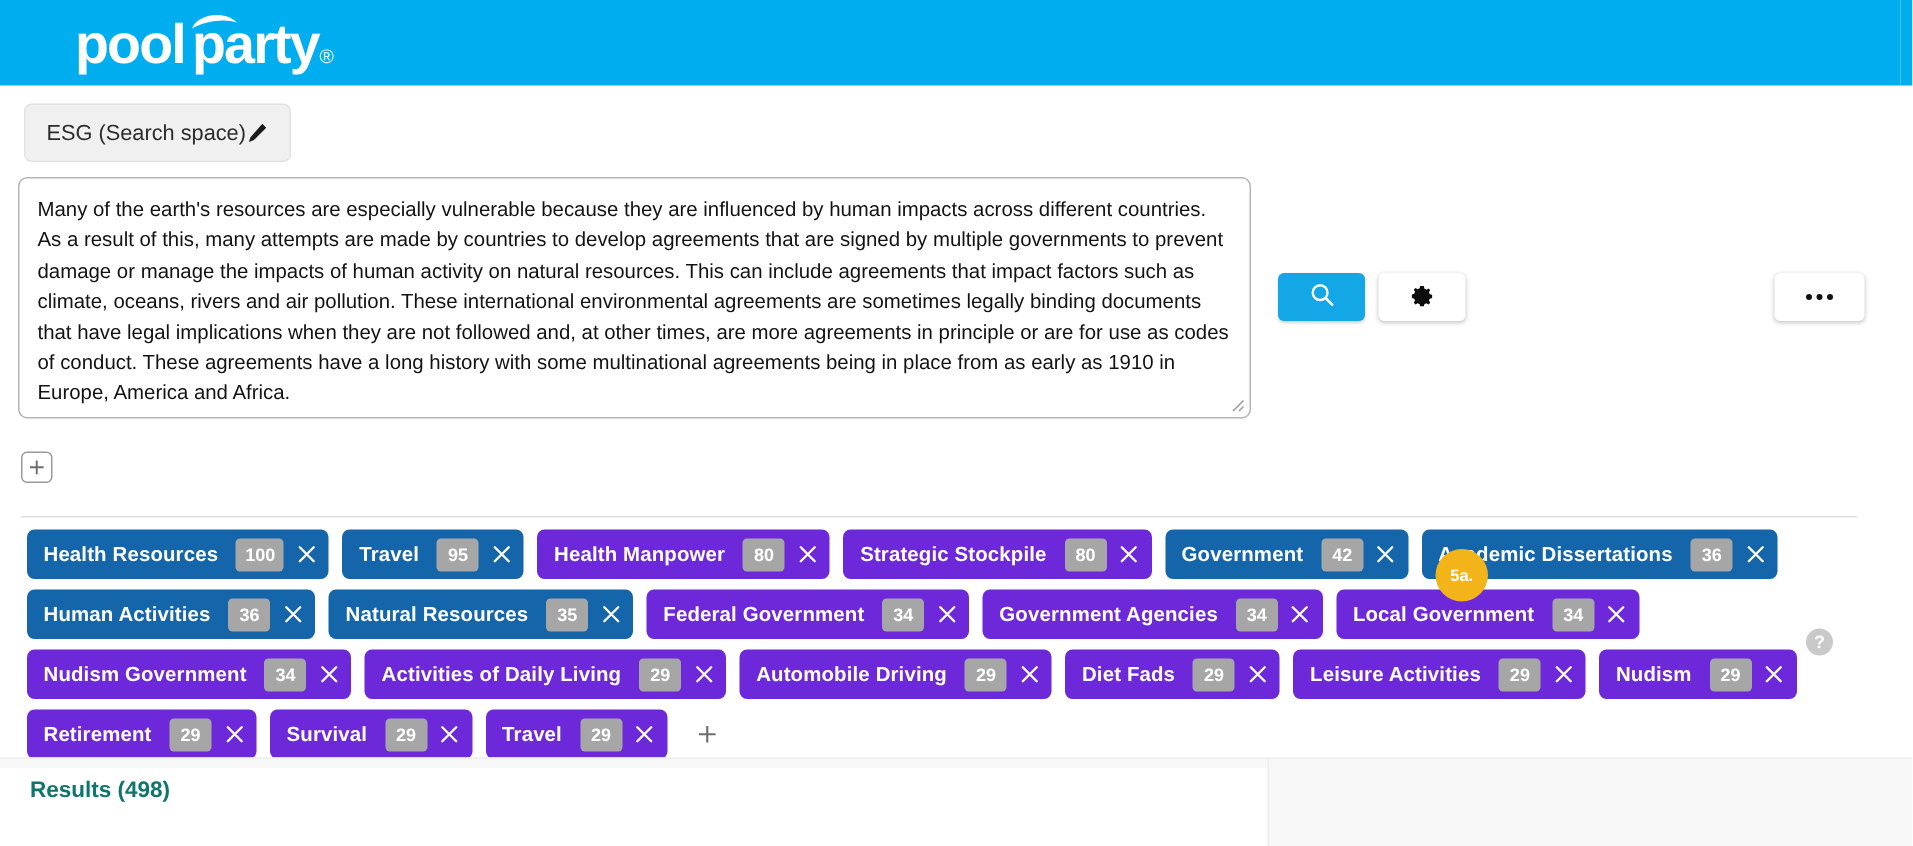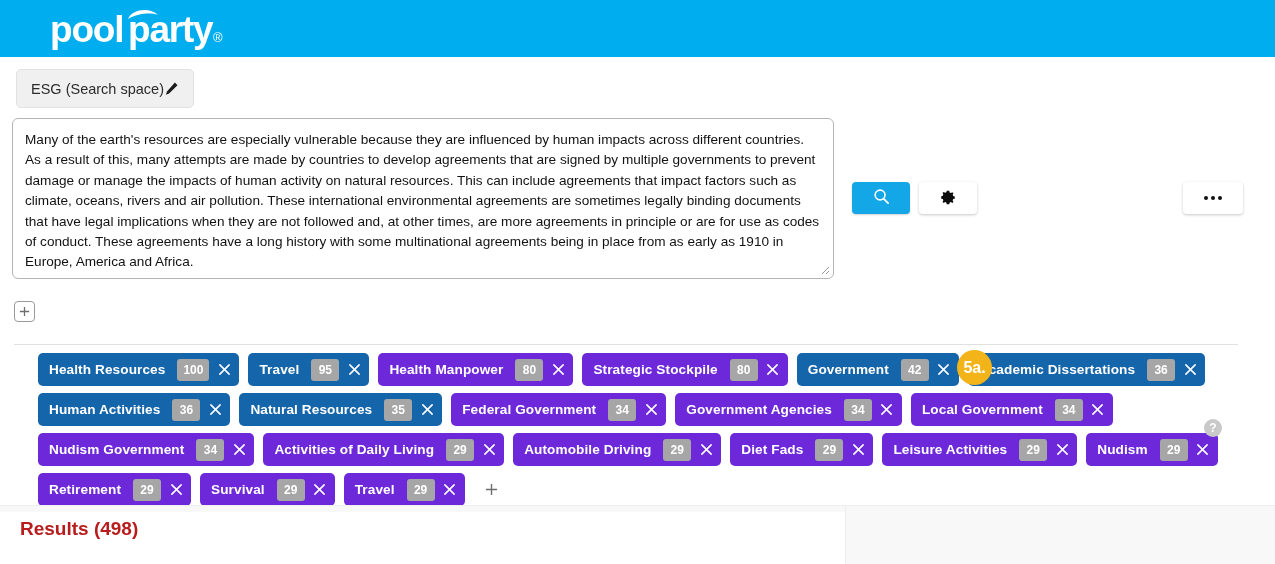--- a/index.html
+++ b/index.html
@@ -105,21 +105,21 @@
   }
 
   
   .chips-divider {
     position:absolute; left:14px; top:344px;
     width:1224px; height:1px; background:#e0e0e0;
   }
 
   
   .chips {
-    position:absolute; left:38px; top:353px;
+    position:absolute; left:18px; top:353px;
     width:1200px;
     display:flex; flex-wrap:wrap;
     align-items:flex-start;
     gap:7px 9px;
   }
   .chip {
     display:inline-flex; align-items:center;
     height:33px;
     border-radius:5px;
     padding:0 0 0 11px;
@@ -150,26 +150,26 @@
   }
   .chip-close svg { display:block; }
   .chip-add {
     display:inline-flex; align-items:center; justify-content:center;
     width:24px; height:33px; margin-left:6px;
     cursor:pointer;
   }
 
   
   .callout {
-    position:absolute; left:957px; top:350px;
+    position:absolute; left:957px; top:366px;
     width:35px; height:35px;
     border-radius:50%;
     background:#f2b418;
     color:#ffffff;
-    font-size:16px; font-weight:bold;
+    font-size:11px; font-weight:bold;
     display:flex; align-items:center; justify-content:center;
     z-index:5;
   }
 
   
   .help-icon {
     position:absolute; left:1204px; top:419px;
     width:18px; height:18px;
     border-radius:50%;
     background:#c9c9c9;
@@ -193,21 +193,21 @@
   }
   .results-panel-right {
     position:absolute; left:845px; top:505px;
     width:430px; height:59px;
     background:#f8f8f8;
     border-left:1px solid #ededed;
     border-top:1px solid #eeeeee;
   }
   .results-title {
     position:absolute; left:20px; top:518px;
-    font-size:19px; font-weight:bold; color:#b91c1c;
+    font-size:15px; font-weight:bold; color:#0f766e;
   }
 </style>
 </head>
 <body>
 
 <div class="app">
 
   <div class="header">
     <div class="logo">
       <svg width="180" height="46" viewBox="0 0 180 46" xmlns="http://www.w3.org/2000/svg">

